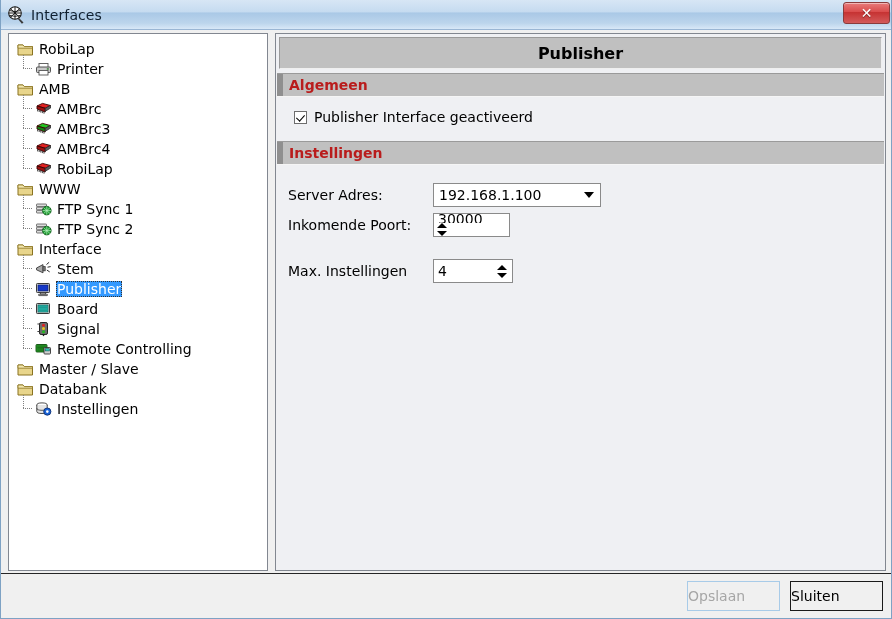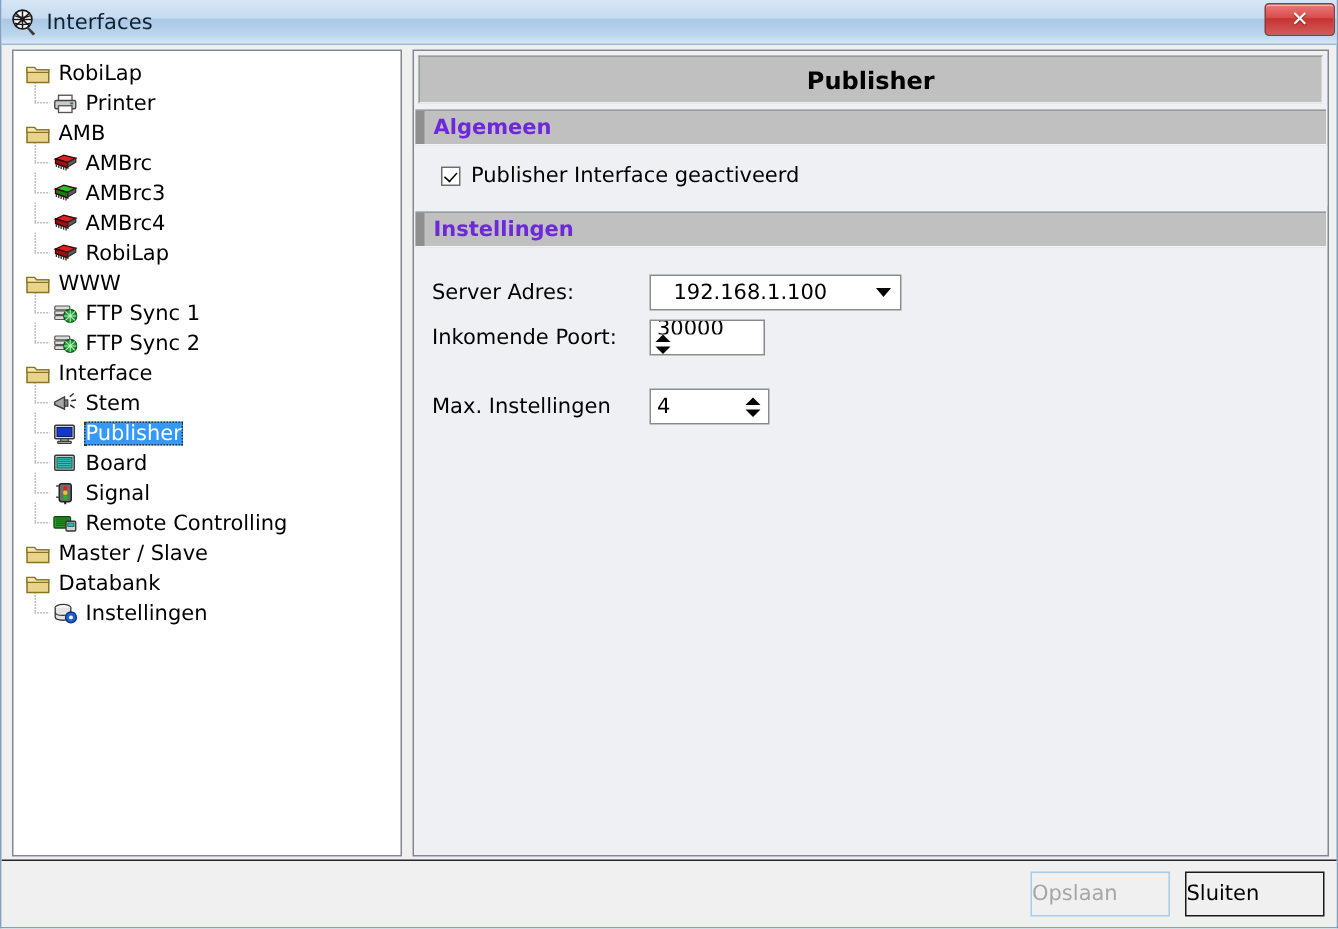--- a/index.html
+++ b/index.html
@@ -162,21 +162,21 @@
     height: 24px;
     background: #c0c0c0;
     border-top: 1px solid #9a9a9a;
     border-bottom: 1px solid #f5f5f5;
     display: flex;
     align-items: center;
     position: relative;
     padding-left: 12px;
     font-size: 14px;
     font-weight: bold;
-    color: #6d28d9;
+    color: #b91c1c;
     font-family: "DejaVu Sans", "Liberation Sans", sans-serif;
   }
   .section-header::before {
     content: "";
     position: absolute;
     left: 0; top: 0;
     width: 6px; height: 100%;
     background: #8f8f8f;
   }
   .section-body {
@@ -240,21 +240,21 @@
     background: #ffffff;
     border: 1px solid #8a8a8a;
     display: flex;
     align-items: center;
     position: relative;
     cursor: pointer;
   }
   .combo-value {
     font-size: 14px;
     color: #000;
-    padding-left: 15px;
+    padding-left: 5px;
     font-family: "DejaVu Sans", "Liberation Sans", sans-serif;
     flex: 1 1 auto;
     white-space: nowrap;
     overflow: hidden;
   }
   .combo-arrow {
     width: 22px; height: 22px;
     flex: 0 0 auto;
     display: flex;
     align-items: center;

